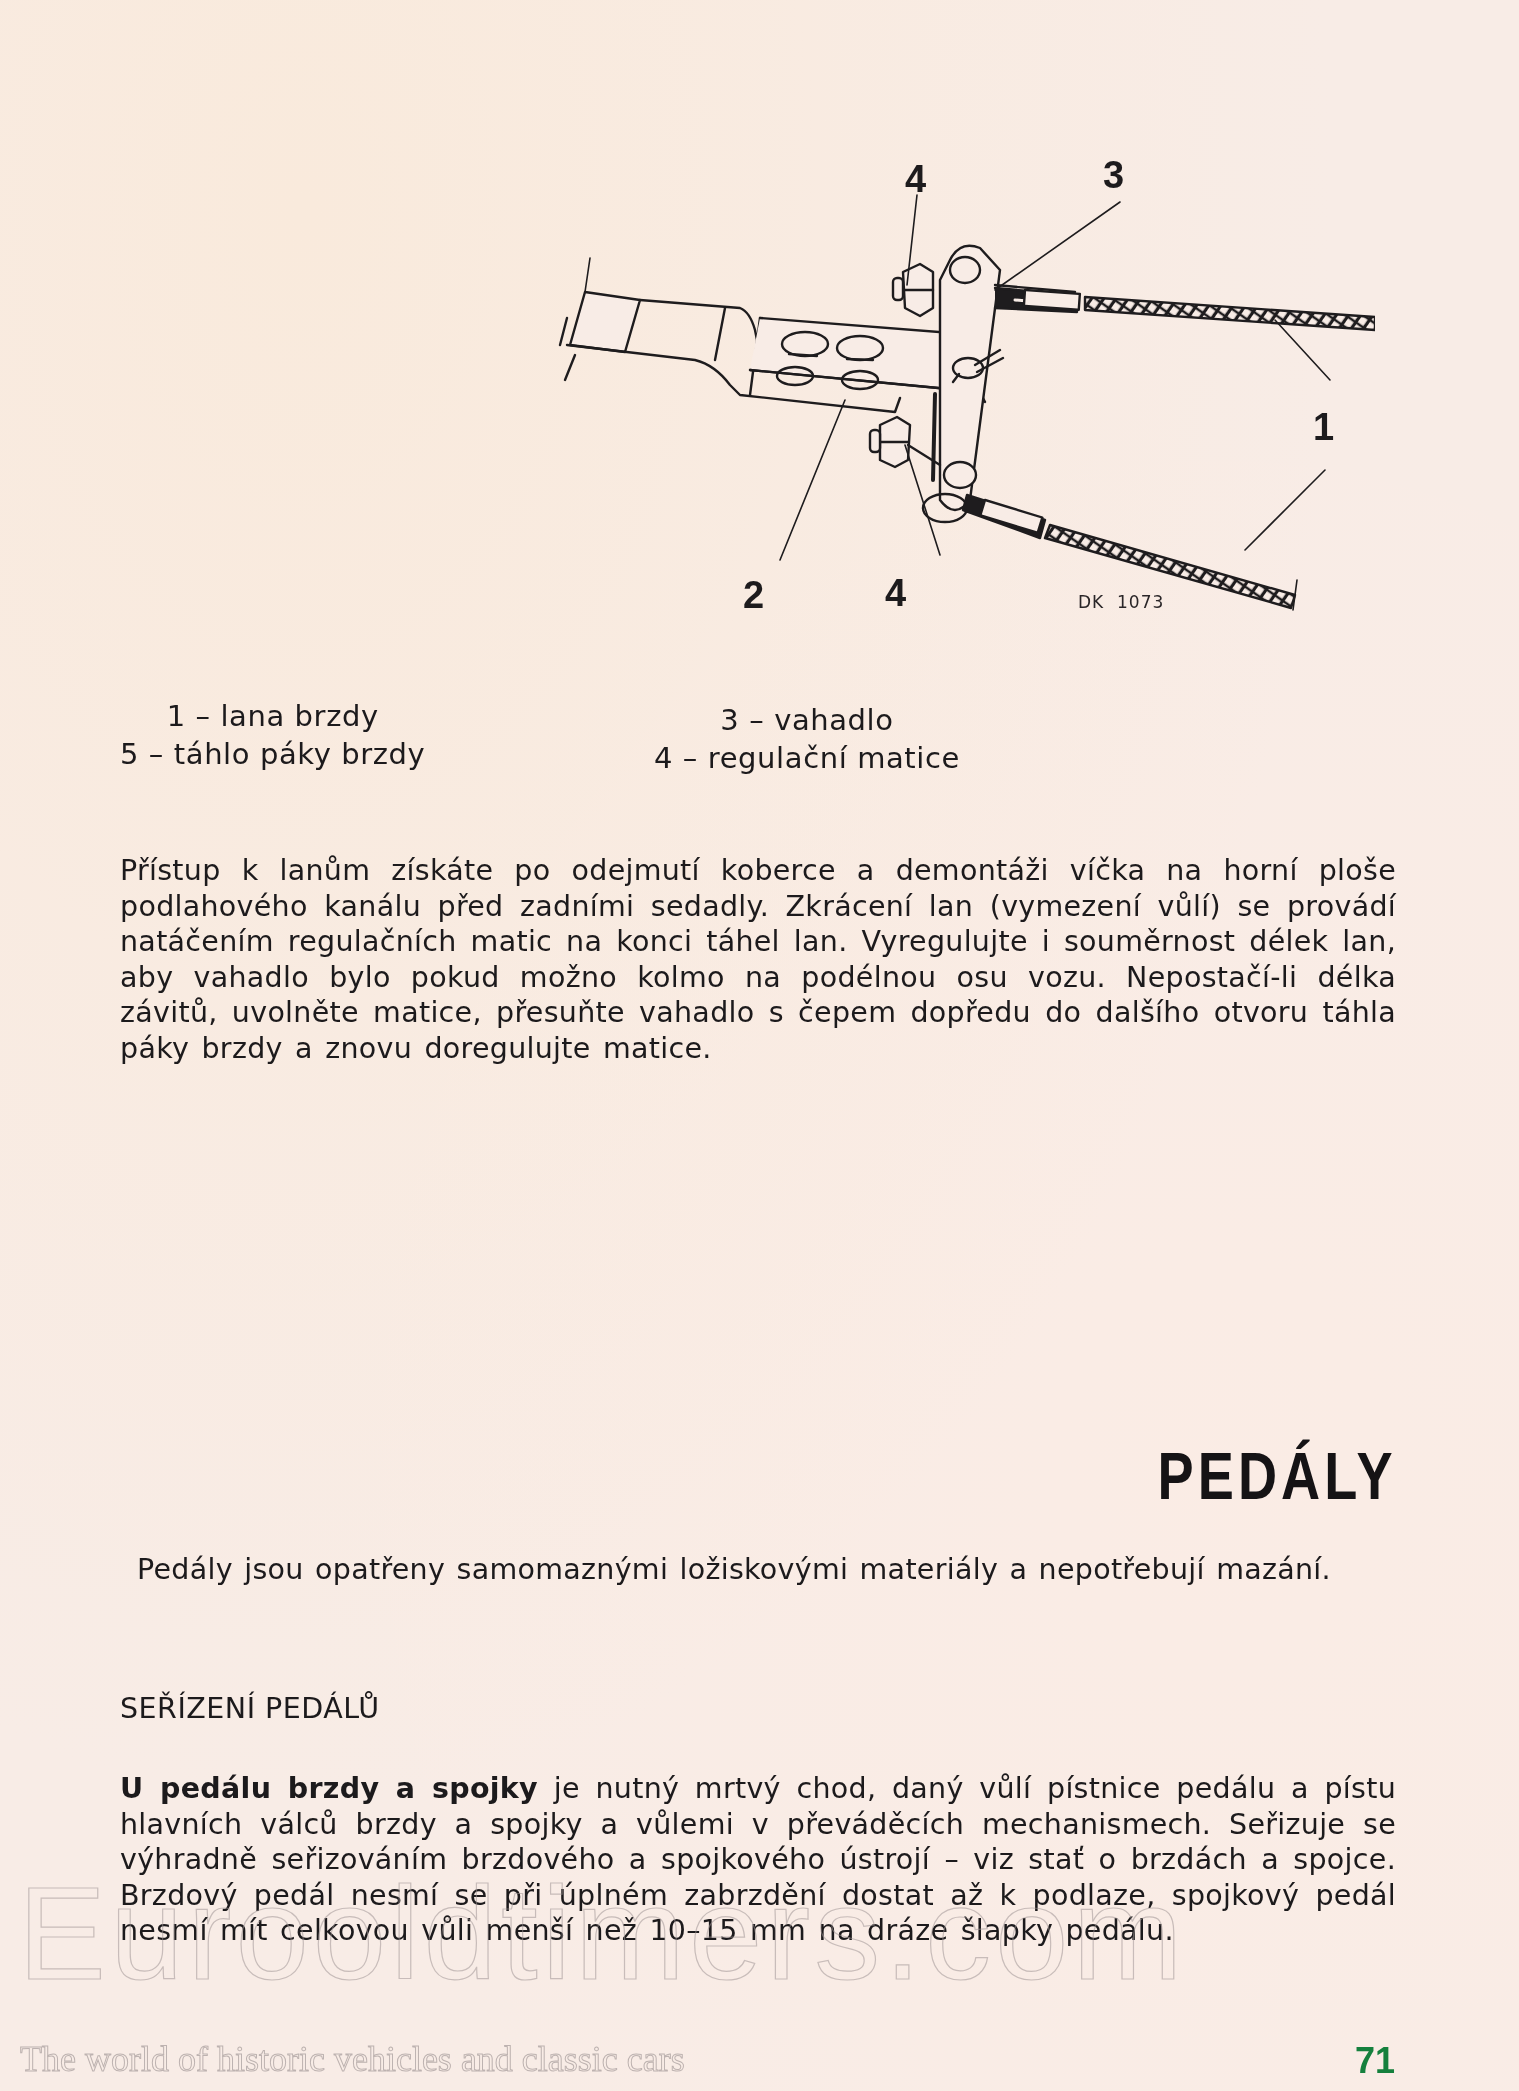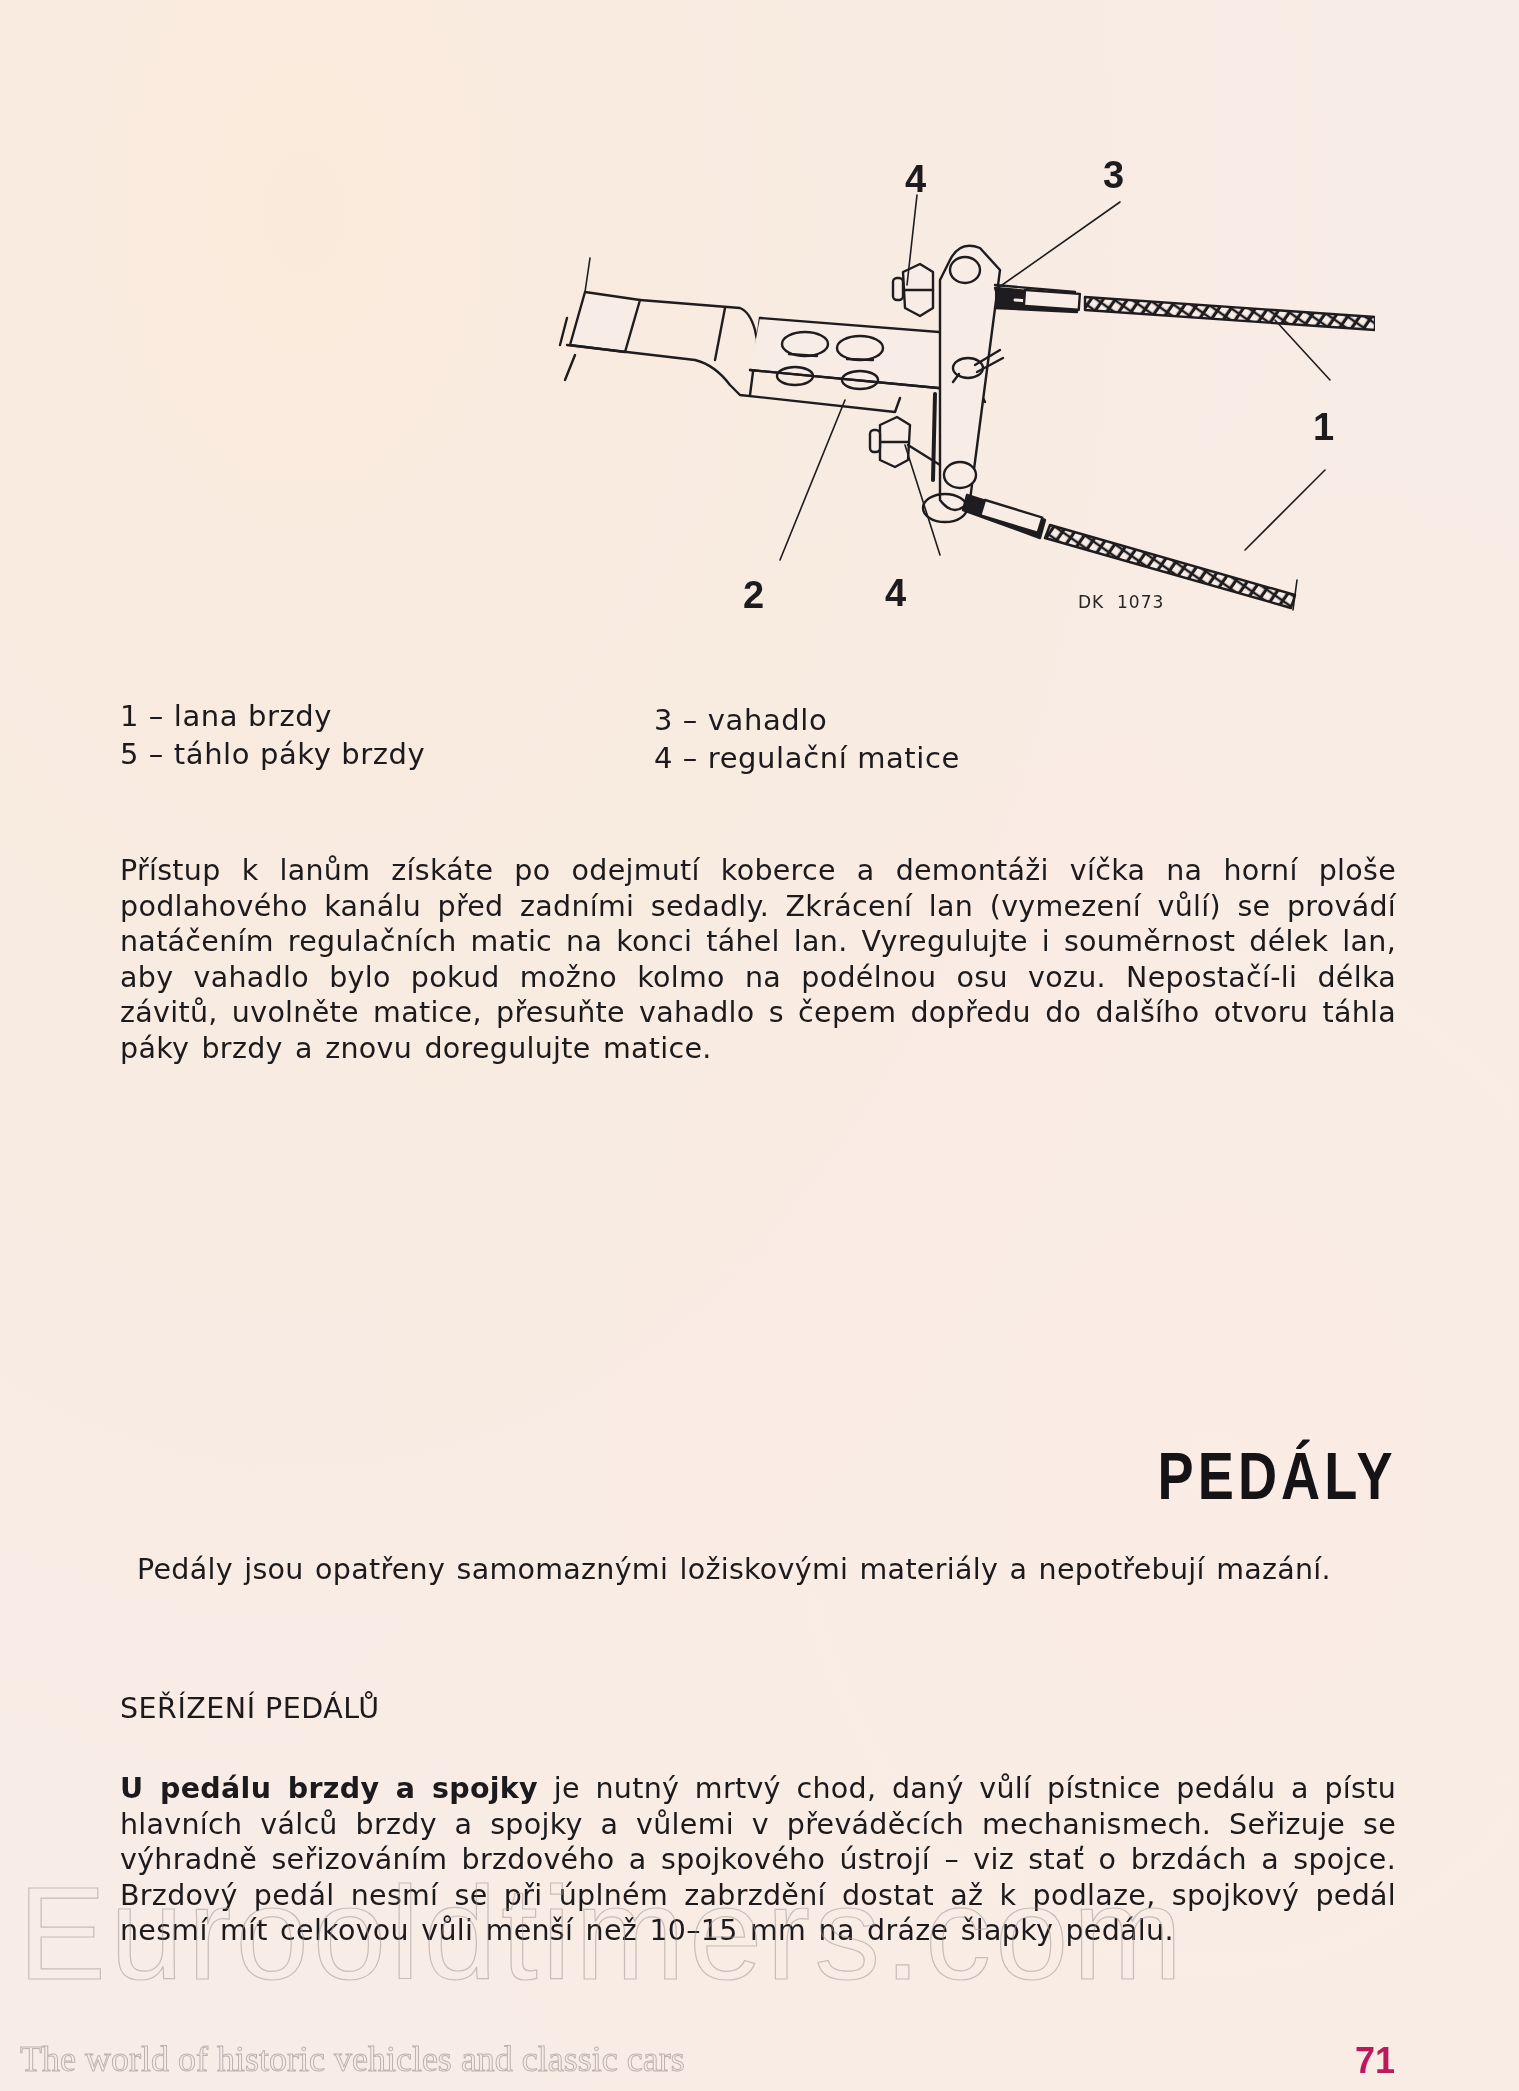--- a/index.html
+++ b/index.html
@@ -12,21 +12,21 @@
     font-family: "DejaVu Sans", sans-serif;
     color: #1c1a1c;
   }
   .abs { position: absolute; }
   .figure { left: 555px; top: 140px; width: 820px; height: 500px; }
   .figure svg { width: 100%; height: 100%; }
   .callout { font-family: "Liberation Sans", sans-serif; font-weight: bold; font-size: 38px; fill: #1d1b1d; }
   .figcode { font-family: "DejaVu Sans", sans-serif; font-size: 17px; fill: #2a2628; letter-spacing: 1px; }
 
   .legend { left: 120px; top: 697px; width: 920px; font-size: 29px; line-height: 38px; letter-spacing: 0.6px; }
-  .legend .col { position: absolute; top: 0; }
+  .legend .col { position: absolute; top: 0; text-align: center; }
   .legend .col.c1 { left: 0; }
   .legend .col.c2 { left: 534px; top: 4px; }
   .legend .row { white-space: nowrap; }
 
   .body-text {
     left: 120px; width: 1276px; font-size: 28.5px; line-height: 35.5px;
     text-align: justify; text-align-last: left; word-spacing: 3px; letter-spacing: 0.3px; margin-top: 6px;
   }
   .body-text p { margin: 0 0 12px 0; }
   .para1 { top: 847px; }
@@ -34,21 +34,21 @@
     right: 122px; top: 1438px; font-family: "Liberation Sans", sans-serif;
     font-weight: bold; font-size: 66px; letter-spacing: 5px; transform: scaleX(0.82);
     transform-origin: right center; color: #151315;
   }
   .pedaly-intro { left: 120px; top: 1553px; width: 1276px; font-size: 28.5px; letter-spacing: 0.3px; word-spacing: 2px; white-space: nowrap; margin-left: 17px; }
   .subheading { left: 120px; top: 1692px; font-size: 28.5px; letter-spacing: 0.5px; }
   .para3 { top: 1765px; }
   .para3 b { font-weight: bold; }
   .page-number {
     right: 124px; top: 2040px; font-family: "Liberation Sans", sans-serif; font-weight: bold;
-    font-size: 36px; color: #be185d;
+    font-size: 36px; color: #15803d;
   }
   .watermark-big {
     left: 18px; top: 1858px; font-family: Liberation Sans, sans-serif; font-size: 132px;
     color: transparent; -webkit-text-stroke: 1.2px rgba(160,150,150,0.55); letter-spacing: 4px;
     white-space: nowrap;
   }
   .watermark-tag {
     left: 20px; top: 2038px; font-family: "Liberation Serif", serif; font-size: 36px;
     color: transparent; -webkit-text-stroke: 1px rgba(150,140,140,0.6); white-space: nowrap;
   }

